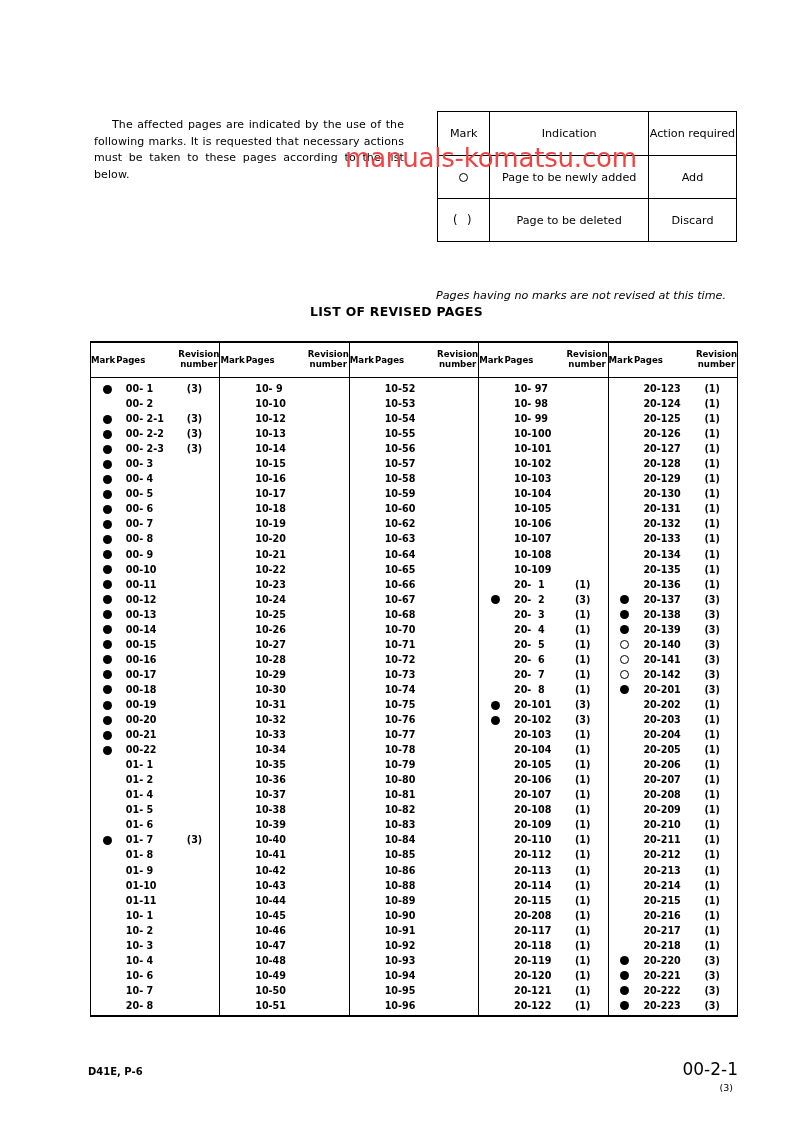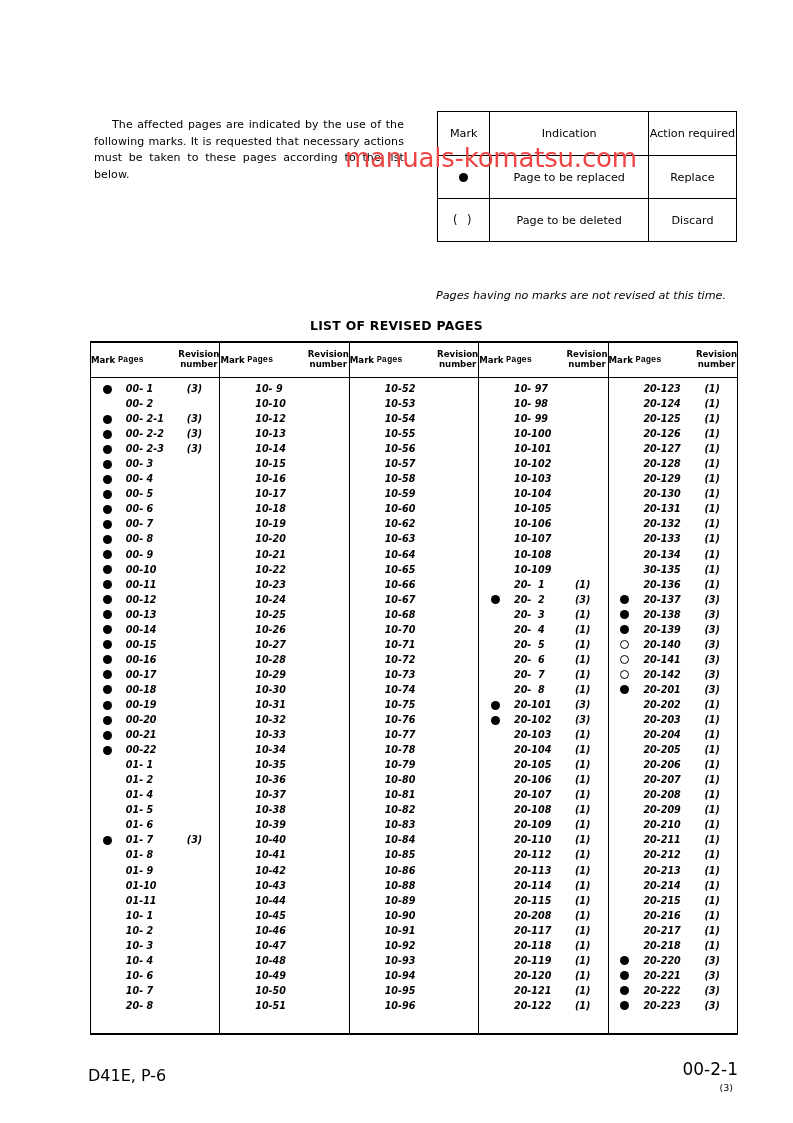--- a/index.html
+++ b/index.html
@@ -65,21 +65,21 @@
   #no-marks-note {
     position: absolute;
     left: 436px;
     top: 289px;
     font-size: 11.2px;
     white-space: nowrap;
     font-style: italic;
   }
   #list-title {
     position: absolute;
-    left: 0; top: 318px;
+    left: 0; top: 304px;
     width: 793px;
     text-align: center;
     font-size: 12.4px;
     font-weight: bold;
     letter-spacing: .3px;
   }
 
   
   #revision-table {
     position: absolute;
@@ -96,49 +96,49 @@
     vertical-align: top;
   }
   #revision-table thead .grp {
     border-top: 2.2px solid #000;
     border-bottom: 1.6px solid #000;
     height: 34px;
   }
   #revision-table tbody .grp {
     border-bottom: 2.2px solid #000;
     padding-top: 3px;
-    padding-bottom: 20px;
-    font-style: italic;
+    padding-bottom: 2px;
   }
   .hdr-row {
     display: flex;
     align-items: center;
     height: 34px;
     font-size: 8.6px;
   }
   .hdr-mark  { width: 33px; text-align: center; }
-  .hdr-pages { width: 44px; text-align: center; font-family: Liberation Mono, monospace; }
+  .hdr-pages { width: 44px; text-align: center; }
   .hdr-rev   { width: 50px; text-align: center; line-height: 9.6px; margin-left: 32px; }
 
   .page-row {
     display: flex;
     align-items: center;
     height: 15.05px;
     font-size: 9.6px;
     font-weight: bold;
   }
   .cell-mark  { width: 33px; text-align: center; }
   .cell-pages { width: 44px; text-align: left; padding-left: 2px; white-space: pre; }
   .cell-rev   { width: 50px; text-align: center; font-weight: bold; }
 
   
   #footer-left {
     position: absolute;
     left: 88px; top: 1066px;
-    font-size: 16px;
+    font-size: 10px;
+    font-weight: bold;
   }
   #footer-page {
     position: absolute;
     right: 55px; top: 1059px;
     font-size: 17px;
     text-align: right;
     margin-left: 32px;
   }
   #footer-rev {
     position: absolute;
@@ -166,23 +166,23 @@
 <table id="legend-table">
   <thead>
     <tr>
       <th class="col-mark">Mark</th>
       <th class="col-indication">Indication</th>
       <th class="col-action">Action required</th>
     </tr>
   </thead>
   <tbody id="legend-body">
       <tr>
-        <td class="col-mark"><span class="glyph-filled"></span></td>
-        <td class="col-indication">Page to be replaced</td>
-        <td class="col-action">Replace</td>
+        <td class="col-mark"><span class="glyph-open"></span></td>
+        <td class="col-indication">Page to be newly added</td>
+        <td class="col-action">Add</td>
       </tr>
       <tr>
         <td class="col-mark"><span class="glyph-paren">(  )</span></td>
         <td class="col-indication">Page to be deleted</td>
         <td class="col-action">Discard</td>
       </tr>
     </tbody>
 </table>
 
 <div id="watermark">manuals-komatsu.com</div>
@@ -1151,21 +1151,21 @@
             <div class="cell-pages">20-133</div>
             <div class="cell-rev">(1)</div>
           </div>
           <div class="page-row">
             <div class="cell-mark"></div>
             <div class="cell-pages">20-134</div>
             <div class="cell-rev">(1)</div>
           </div>
           <div class="page-row">
             <div class="cell-mark"></div>
-            <div class="cell-pages">30-135</div>
+            <div class="cell-pages">20-135</div>
             <div class="cell-rev">(1)</div>
           </div>
           <div class="page-row">
             <div class="cell-mark"></div>
             <div class="cell-pages">20-136</div>
             <div class="cell-rev">(1)</div>
           </div>
           <div class="page-row">
             <div class="cell-mark"><span class="glyph-filled"></span></div>
             <div class="cell-pages">20-137</div>

